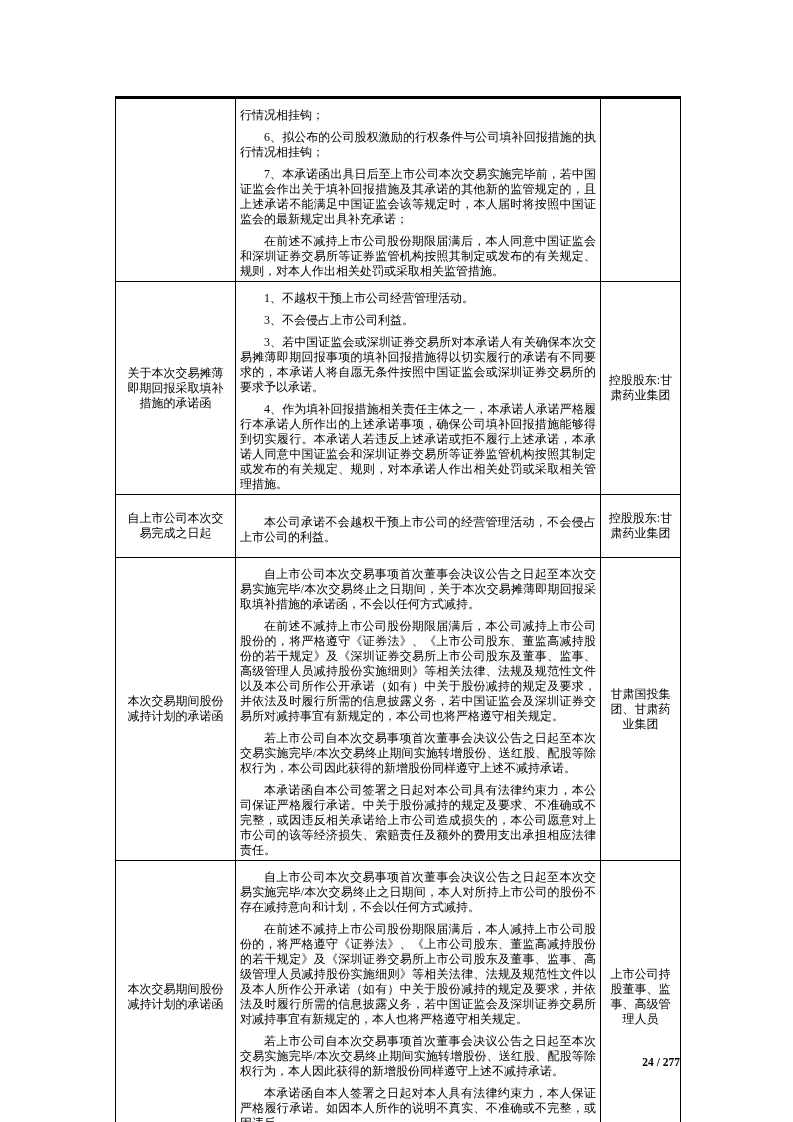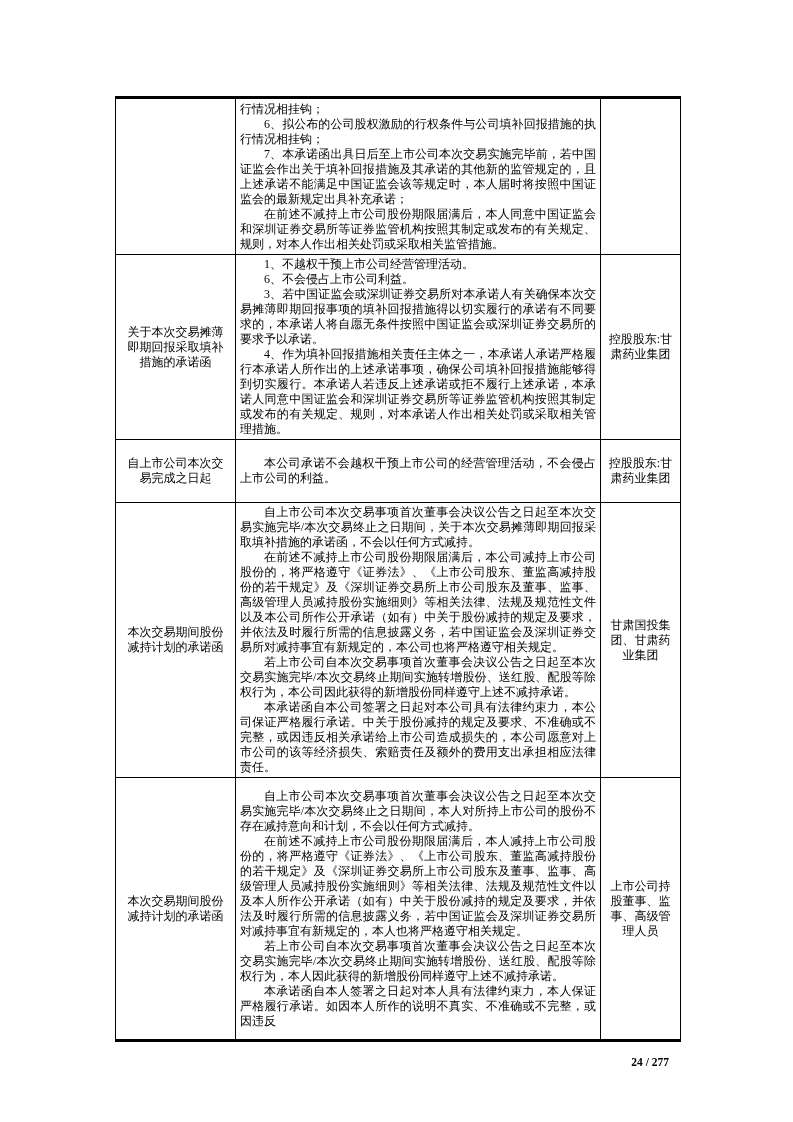--- a/index.html
+++ b/index.html
@@ -29,31 +29,31 @@
     font-size: 12px;
     line-height: 15px;
     vertical-align: middle;
   }
   col.c-name   { width: 120px; }
   col.c-content{ width: 365px; }
   col.c-party  { width: 80px; }
   td.name  { text-align: center; padding: 16px 8px; }
   td.content { padding: 2px 4px; text-align: justify; }
   td.party { text-align: center; padding: 10px 5px; }
-  p.para { text-indent: 2em; }
+  p.para { text-indent: 2em; margin-top: 7px; }
   p.para.no-indent { text-indent: 0; }
   tr.r0 { height: 157px; }
   tr.r1 { height: 177px; }
   tr.r2 { height: 47px; }
   tr.r3 { height: 48px; }
   tr.r4 { height: 265px; }
   tr.r5 { height: 263px; }
   .page-number {
     position: absolute;
-    top: 1056px; left: 104px; width: 565px;
+    top: 1056px; left: 115px; width: 565px;
     text-align: right;
     font-weight: bold;
     font-size: 11.5px;
   }
 </style>
 </head>
 <body>
 
 <div class="page">
 
@@ -73,21 +73,21 @@
           <p class="para">7、本承诺函出具日后至上市公司本次交易实施完毕前，若中国证监会作出关于填补回报措施及其承诺的其他新的监管规定的，且上述承诺不能满足中国证监会该等规定时，本人届时将按照中国证监会的最新规定出具补充承诺；</p>
           <p class="para">在前述不减持上市公司股份期限届满后，本人同意中国证监会和深圳证券交易所等证券监管机构按照其制定或发布的有关规定、规则，对本人作出相关处罚或采取相关监管措施。</p>
         </td>
         <td class="party"></td>
       </tr>
 
       <tr class="r1">
         <td class="name">关于本次交易摊薄即期回报采取填补措施的承诺函</td>
         <td class="content">
           <p class="para">1、不越权干预上市公司经营管理活动。</p>
-          <p class="para">6、不会侵占上市公司利益。</p>
+          <p class="para">3、不会侵占上市公司利益。</p>
           <p class="para">3、若中国证监会或深圳证券交易所对本承诺人有关确保本次交易摊薄即期回报事项的填补回报措施得以切实履行的承诺有不同要求的，本承诺人将自愿无条件按照中国证监会或深圳证券交易所的要求予以承诺。</p>
           <p class="para">4、作为填补回报措施相关责任主体之一，本承诺人承诺严格履行本承诺人所作出的上述承诺事项，确保公司填补回报措施能够得到切实履行。本承诺人若违反上述承诺或拒不履行上述承诺，本承诺人同意中国证监会和深圳证券交易所等证券监管机构按照其制定或发布的有关规定、规则，对本承诺人作出相关处罚或采取相关管理措施。</p>
         </td>
         <td class="party">控股股东:甘肃药业集团</td>
       </tr>
 
 
       <tr class="r3">
         <td class="name">自上市公司本次交易完成之日起</td>
         <td class="content">

